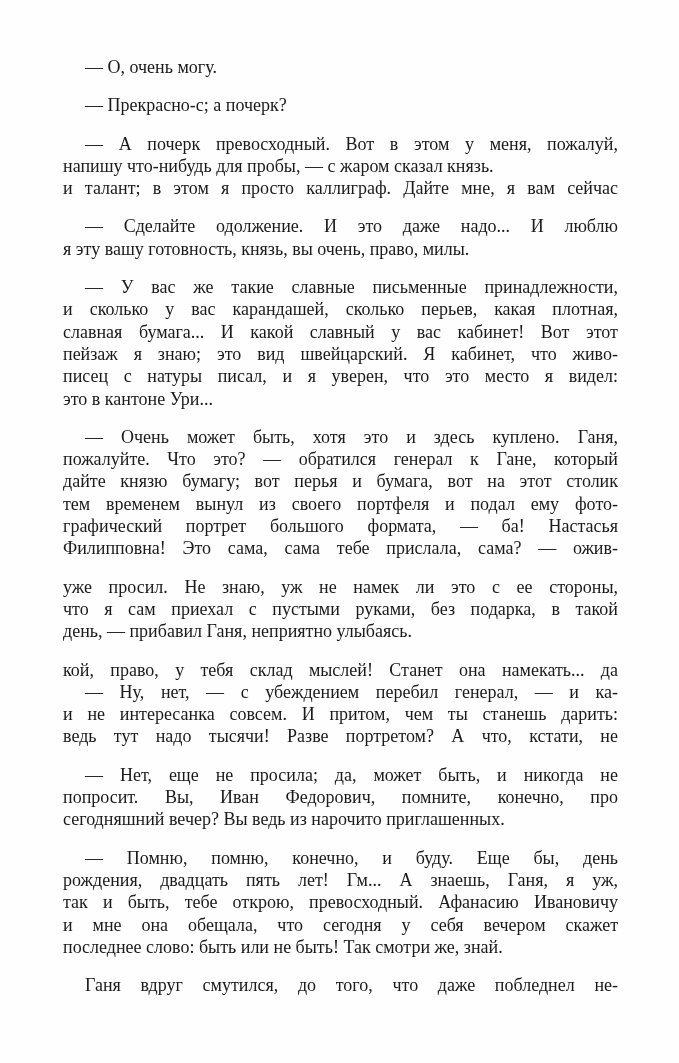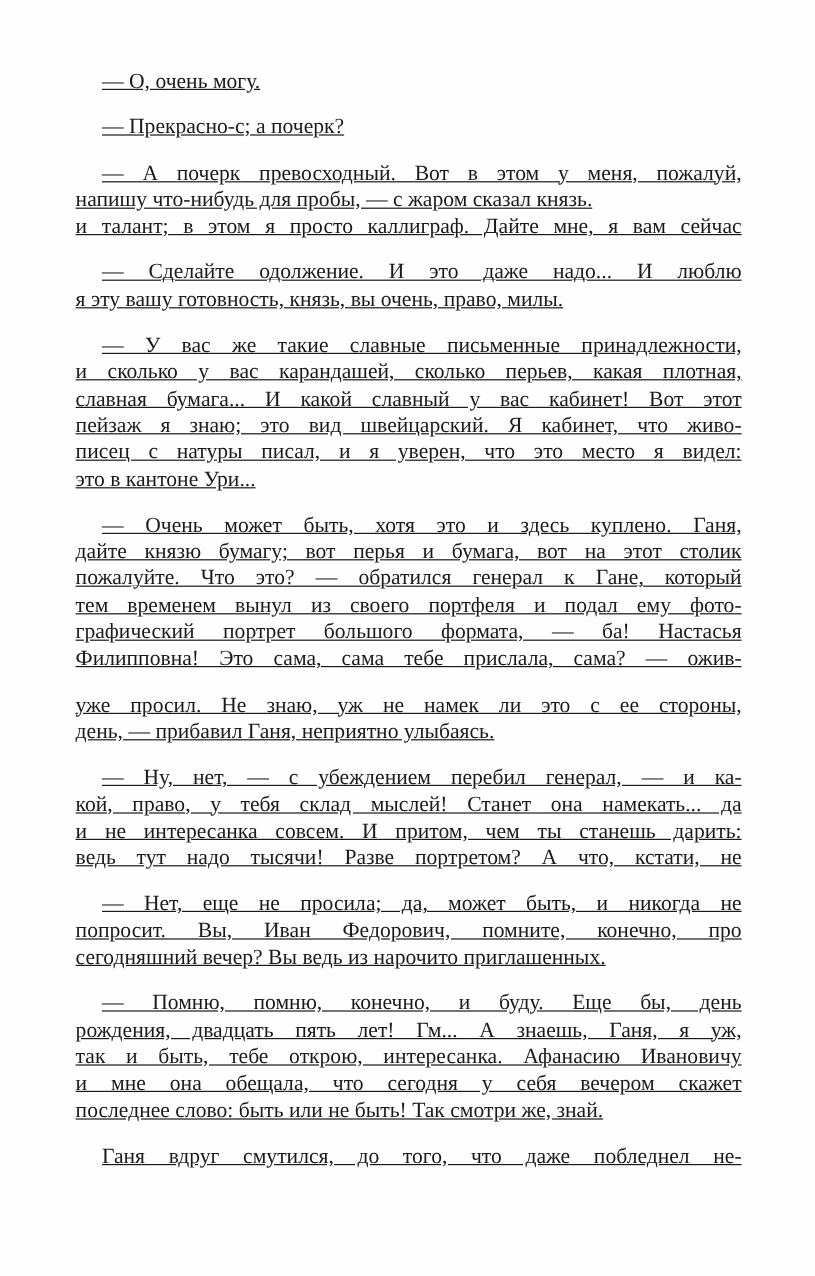--- a/index.html
+++ b/index.html
@@ -29,21 +29,20 @@
   .para {
     margin: 0;
     padding: 0;
   }
   .line {
     font-size: 18px;
     line-height: 22.3px;
     text-align: justify;
     text-align-last: justify;
     white-space: normal;
-    text-decoration: underline;
   }
   .line.first {
     text-indent: 22px;
   }
   .line.last {
     text-align: left;
     text-align-last: left;
   }
   .folio {
     position: absolute;
@@ -91,53 +90,54 @@
       <div class="line">и сколько у вас карандашей, сколько перьев, какая плотная,</div>
       <div class="line">славная бумага... И какой славный у вас кабинет! Вот этот</div>
       <div class="line">пейзаж я знаю; это вид швейцарский. Я кабинет, что живо-</div>
       <div class="line">писец с натуры писал, и я уверен, что это место я видел:</div>
       <div class="line last">это в кантоне Ури...</div>
     <p></p>
 
     <p class="para">
       </p>
       <div class="line first">— Очень может быть, хотя это и здесь куплено. Ганя,</div>
+      <div class="line">пожалуйте. Что это? — обратился генерал к Гане, который</div>
       <div class="line">дайте князю бумагу; вот перья и бумага, вот на этот столик</div>
-      <div class="line">пожалуйте. Что это? — обратился генерал к Гане, который</div>
       <div class="line">тем временем вынул из своего портфеля и подал ему фото-</div>
       <div class="line">графический портрет большого формата, — ба! Настасья</div>
       <div class="line">Филипповна! Это сама, сама тебе прислала, сама? — ожив-</div>
     <p></p>
 
     <p class="para">
       </p>
       <div class="line">уже просил. Не знаю, уж не намек ли это с ее стороны,</div>
+      <div class="line">что я сам приехал с пустыми руками, без подарка, в такой</div>
       <div class="line last">день, — прибавил Ганя, неприятно улыбаясь.</div>
     <p></p>
 
     <p class="para">
       </p>
+      <div class="line">кой, право, у тебя склад мыслей! Станет она намекать... да</div>
       <div class="line first">— Ну, нет, — с убеждением перебил генерал, — и ка-</div>
-      <div class="line">кой, право, у тебя склад мыслей! Станет она намекать... да</div>
       <div class="line">и не интересанка совсем. И притом, чем ты станешь дарить:</div>
       <div class="line">ведь тут надо тысячи! Разве портретом? А что, кстати, не</div>
     <p></p>
 
     <p class="para">
       </p>
       <div class="line first">— Нет, еще не просила; да, может быть, и никогда не</div>
       <div class="line">попросит. Вы, Иван Федорович, помните, конечно, про</div>
       <div class="line last">сегодняшний вечер? Вы ведь из нарочито приглашенных.</div>
     <p></p>
 
     <p class="para">
       </p>
       <div class="line first">— Помню, помню, конечно, и буду. Еще бы, день</div>
       <div class="line">рождения, двадцать пять лет! Гм... А знаешь, Ганя, я уж,</div>
-      <div class="line">так и быть, тебе открою, интересанка. Афанасию Ивановичу</div>
+      <div class="line">так и быть, тебе открою, превосходный. Афанасию Ивановичу</div>
       <div class="line">и мне она обещала, что сегодня у себя вечером скажет</div>
       <div class="line last">последнее слово: быть или не быть! Так смотри же, знай.</div>
     <p></p>
 
     <p class="para">
       </p>
       <div class="line first">Ганя вдруг смутился, до того, что даже побледнел не-</div>
 
     <p></p>
 

